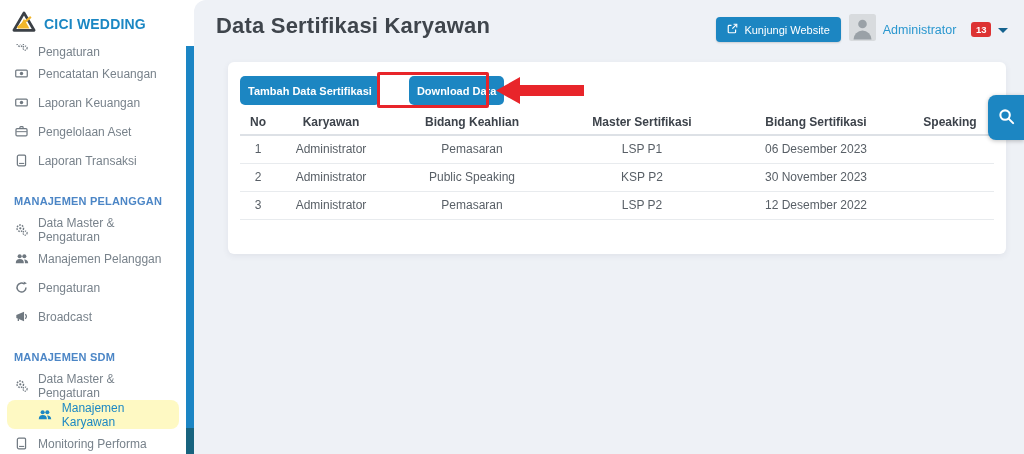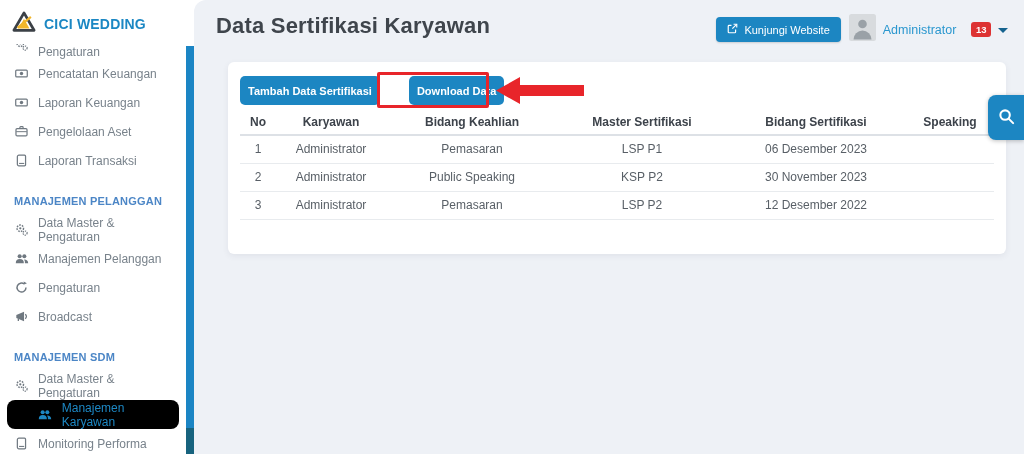--- a/index.html
+++ b/index.html
@@ -9,21 +9,21 @@
   
   .sidebar { position:absolute; left:0; top:0; width:186px; height:454px;
              background:#ffffff; box-shadow:1px 0 3px rgba(0,0,0,.05); z-index:2; }
   .brand-bar { position:absolute; left:0; top:4px; width:186px; height:40px; background:#fff;
                display:flex; align-items:center; gap:8px; padding-left:12px; z-index:3; }
   .brand-text { color:#1b87c3; font-size:14px; font-weight:bold; letter-spacing:.2px; }
   .menu { position:absolute; left:0; top:30px; right:0; z-index:1; }
   .mitem { display:flex; align-items:center; gap:9px; height:29px; margin:0 7px;
            padding-left:7px; border-radius:8px; color:#78828b; font-size:12px; cursor:pointer; }
   .mitem .micon { width:15px; display:flex; justify-content:center; color:#6f7880; }
-  .mitem.active { background:#000000; color:#1d88c4;padding-left:31px; }
+  .mitem.active { background:#fef9c3; color:#1d88c4;padding-left:31px; }
   .mitem.active .micon { color:#1d88c4; }
   .msection { margin:14px 0 2px 0; padding-left:14px; height:24px; display:flex; align-items:center;
               color:#4c86c6; font-size:11px; font-weight:bold; letter-spacing:.2px; }
 
   
   .sb-track { position:absolute; left:186px; top:0; width:8px; height:454px; background:#fff; z-index:4; }
   .sb-thumb { position:absolute; left:0; top:46px; width:8px; height:382px; background:#1b85c4; }
   .sb-end   { position:absolute; left:0; top:428px; width:8px; height:26px; background:#17637e; }
 
   

